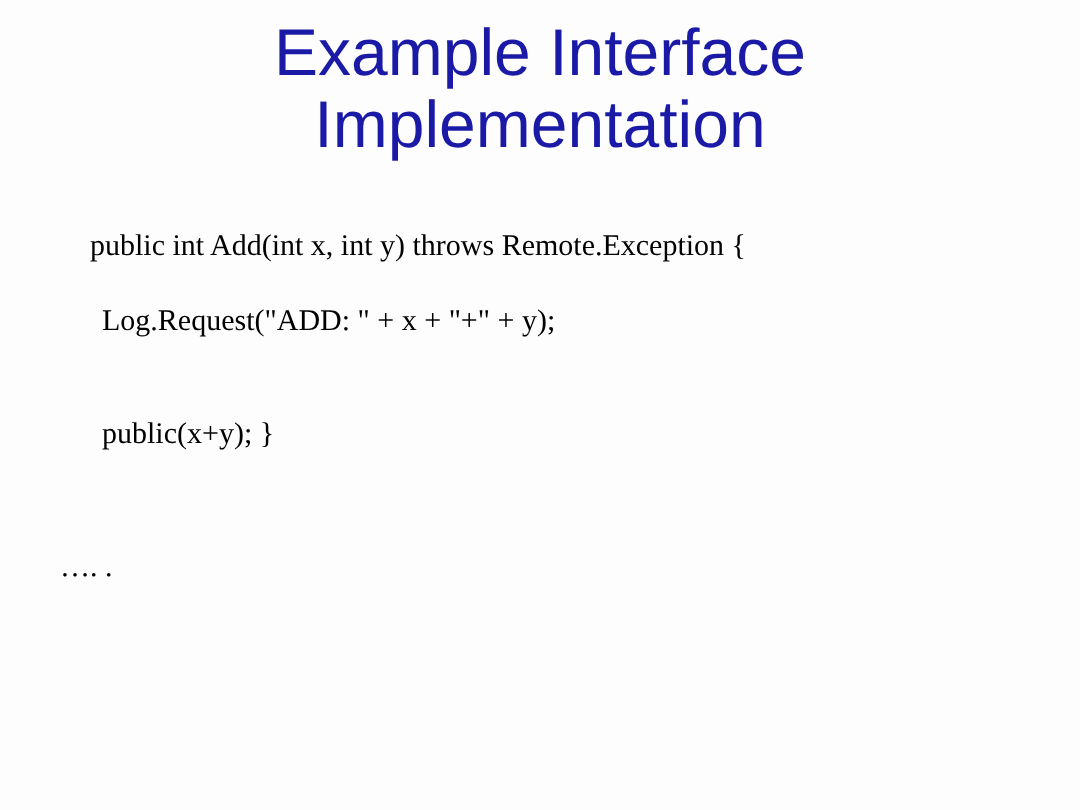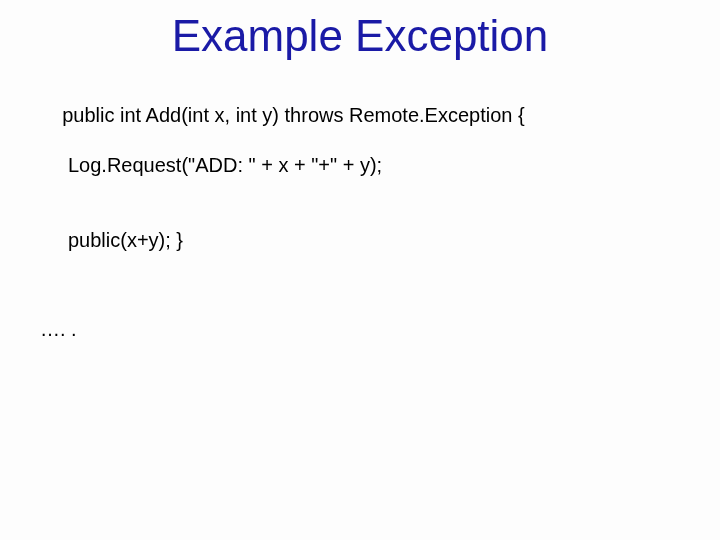--- a/index.html
+++ b/index.html
@@ -23,36 +23,37 @@
     font-size: 44px;
     line-height: 1.1;
     margin: 4px 0 18px 0;
     font-weight: 400;
   }
   .code {
     color: #000;
     font-size: 20px;
     line-height: 1.25;
     white-space: pre;
-    font-family: Liberation Sans, sans-serif;
+    font-family: Liberation Serif, serif;
   }
   .code .indent {
     display: block;
     padding-left: 28px;
   }
   .ellipsis {
     margin-top: 14px;
   }
 </style>
 </head>
 <body>
 
 <div class="slide">
   <h1 class="title">
-    <span>Example Exception</span><br>
+    <span>Example Interface</span><br>
+    <span>Implementation</span>
   </h1>
 
   <div class="code">
     <span>public int Add(int x, int y) throws Remote.Exception {</span>
     <span class="indent">Log.Request("ADD: " + x + "+" + y);</span>
     <span class="indent">public(x+y); }</span>
     <div class="ellipsis">…. .</div>
   </div>
 </div>
 

